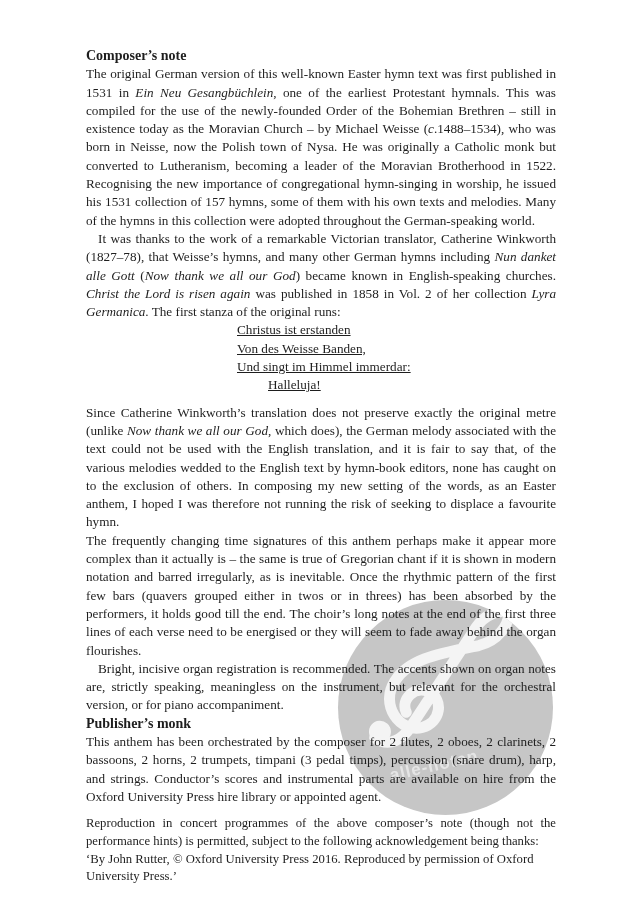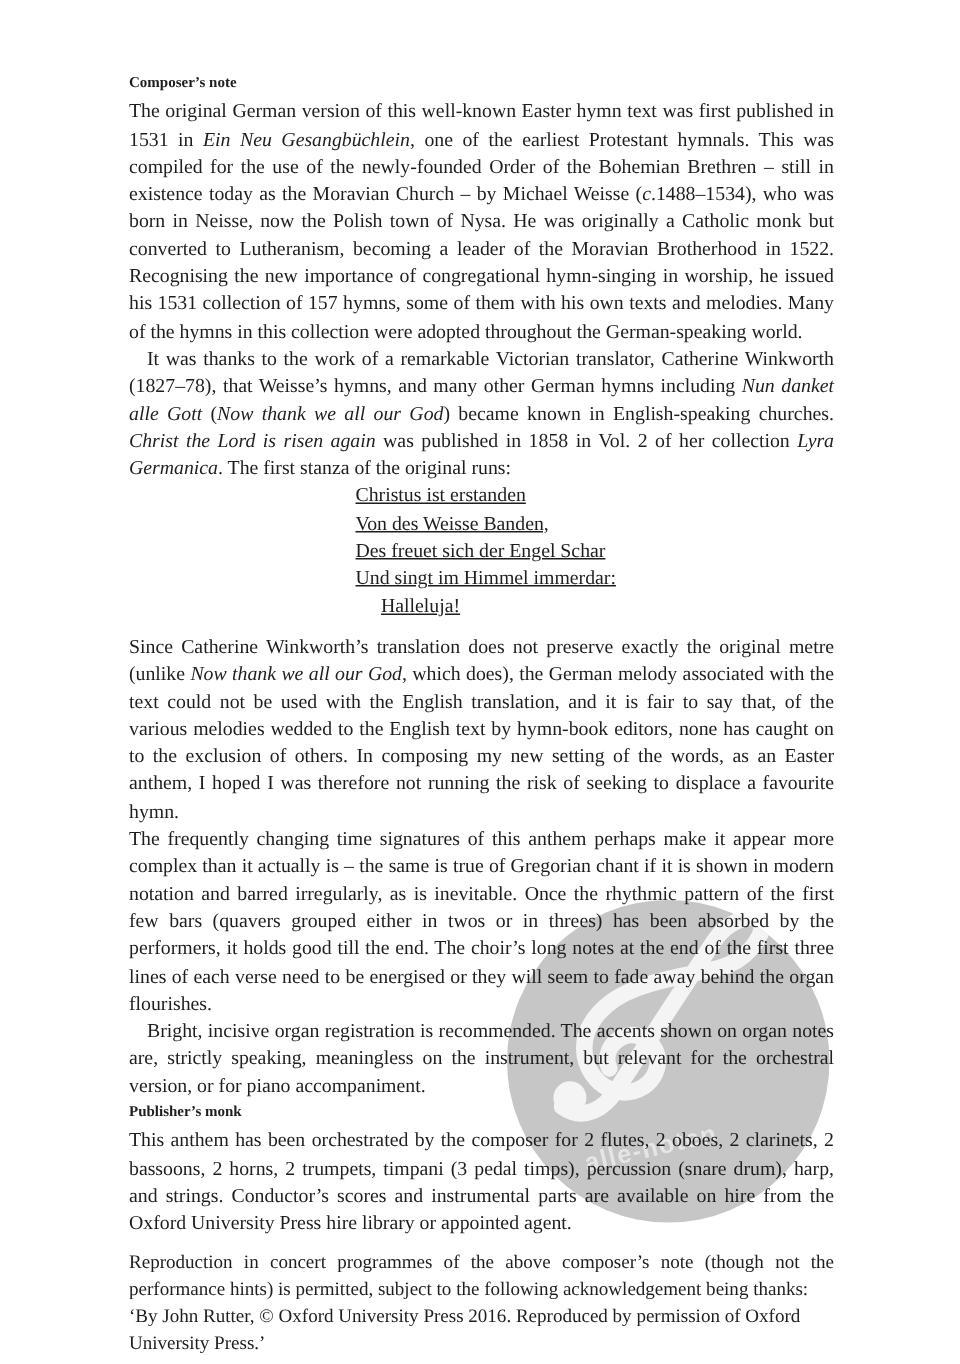--- a/index.html
+++ b/index.html
@@ -37,32 +37,32 @@
   
   .content {
     position: absolute; z-index: 1;
     left: 86px; top: 47px; width: 470px;
     font-size: 13.2px;
     line-height: 18.3px;
   }
   .content p { margin: 0; text-align: justify; }
   .content h3 {
     margin: 0;
-    font-size: 10px;
+    font-size: 14px;
     line-height: 18.3px;
     font-weight: bold;
   }
   h3.italic { font-style: italic; }
   .h-gap { margin-top: 8px; }
   .indent { text-indent: 12px; }
   .gap-top { margin-top: 9px !important; }
 
   .verse { margin-left: 151px; text-decoration: underline; }
   .verse div { line-height: 18.3px; }
-  .verse .extra-indent { margin-left: 17px; }
+  .verse .extra-indent { margin-left: 31px; }
 
   .footer {
     margin-top: 9px;
     font-size: 12.7px;
     line-height: 17.7px;
   }
   .footer p { text-align: justify; }
   .footer p.no-just { text-align: left; }
 </style>
 </head>
@@ -84,21 +84,20 @@
 
   <div class="content">
 
     <h3>Composer’s note</h3>
     <p><span>The original German version of this well-known Easter hymn text was first published in 1531 in </span><i>Ein Neu Gesangbüchlein</i><span>, one of the earliest Protestant hymnals. This was compiled for the use of the newly-founded Order of the Bohemian Brethren – still in existence today as the Moravian Church – by Michael Weisse (</span><i>c</i><span>.1488–1534), who was born in Neisse, now the Polish town of Nysa. He was originally a Catholic monk but converted to Lutheranism, becoming a leader of the Moravian Brotherhood in 1522. Recognising the new importance of congregational hymn-singing in worship, he issued his 1531 collection of 157 hymns, some of them with his own texts and melodies. Many of the hymns in this collection were adopted throughout the German-speaking world.</span></p>
     <p class="indent"><span>It was thanks to the work of a remarkable Victorian translator, Catherine Winkworth (1827–78), that Weisse’s hymns, and many other German hymns including </span><i>Nun danket alle Gott</i><span> (</span><i>Now thank we all our God</i><span>) became known in English-speaking churches. </span><i>Christ the Lord is risen again</i><span> was published in 1858 in Vol. 2 of her collection </span><i>Lyra Germanica</i><span>. The first stanza of the original runs:</span></p>
 
     <div class="verse">
       <div>Christus ist erstanden</div>
       <div>Von des Weisse Banden,</div>
-      <div>Des freuet sich der Engel Schar</div>
       <div>Und singt im Himmel immerdar:</div>
       <div class="extra-indent">Halleluja!</div>
     </div>
 
     <p class="gap-top"><span>Since Catherine Winkworth’s translation does not preserve exactly the original metre (unlike </span><i>Now thank we all our God</i><span>, which does), the German melody associated with the text could not be used with the English translation, and it is fair to say that, of the various melodies wedded to the English text by hymn-book editors, none has caught on to the exclusion of others. In composing my new setting of the words, as an Easter anthem, I hoped I was therefore not running the risk of seeking to displace a favourite hymn.</span></p>
 
     <p><span>The frequently changing time signatures of this anthem perhaps make it appear more complex than it actually is – the same is true of Gregorian chant if it is shown in modern notation and barred irregularly, as is inevitable. Once the rhythmic pattern of the first few bars (quavers grouped either in twos or in threes) has been absorbed by the performers, it holds good till the end. The choir’s long notes at the end of the first three lines of each verse need to be energised or they will seem to fade away behind the organ flourishes.</span></p>
     <p class="indent"><span>Bright, incisive organ registration is recommended. The accents shown on organ notes are, strictly speaking, meaningless on the instrument, but relevant for the orchestral version, or for piano accompaniment.</span></p>
 
     <h3 class="h-gap">Publisher’s monk</h3>

